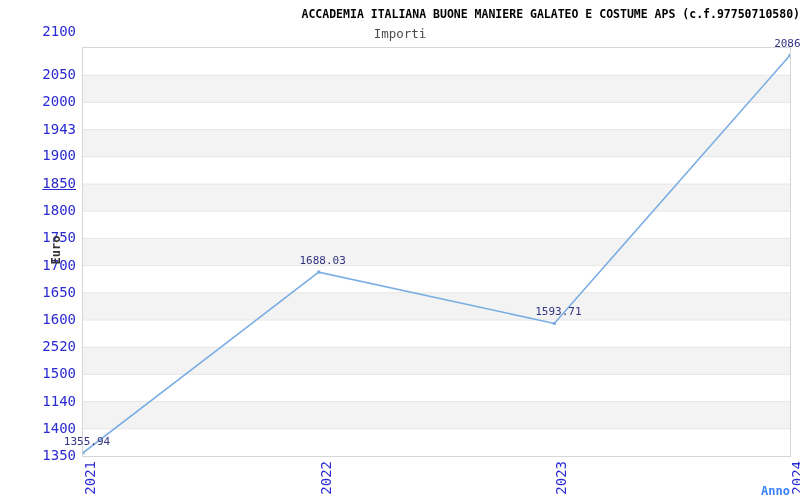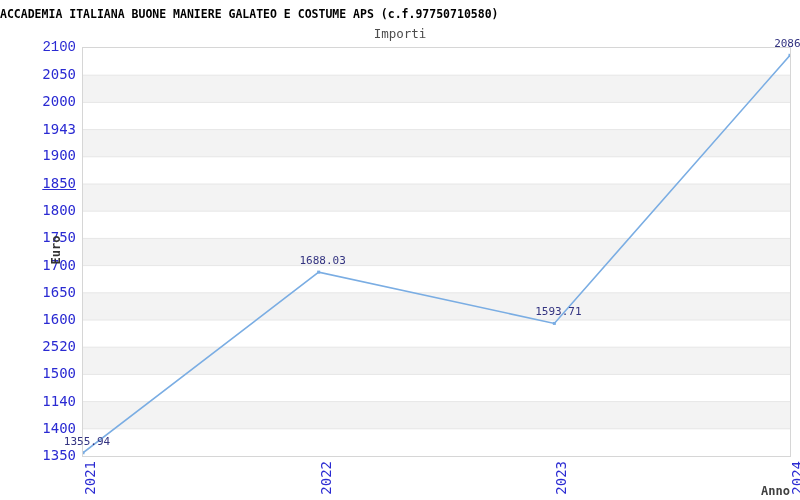--- a/index.html
+++ b/index.html
@@ -1,34 +1,34 @@
 <!DOCTYPE html>
 <html><head>
 <meta charset="utf-8">
 <style>
   html,body{margin:0;padding:0;background:#ffffff;}
   #stage{position:relative;width:800px;height:500px;overflow:hidden;
          font-family:"DejaVu Sans Mono","Liberation Mono",monospace;background:#fff;}
-  .title{position:absolute;left:0;top:7px;width:800px;text-align:left;
+  .title{position:absolute;left:0;top:7px;width:800px;text-align:right;
          font-size:11.5px;font-weight:bold;color:#000;white-space:nowrap;}
   .subtitle{position:absolute;left:0;top:26px;width:800px;text-align:center;
          font-size:12.5px;color:#4d4d4d;}
   #plot{position:absolute;left:82px;top:47px;width:707px;height:408px;
         border:1px solid #d6d6d6;background:#fff;}
   .ytick{position:absolute;width:46px;text-align:right;font-size:14px;
          color:#2a2ad2;line-height:16px;white-space:nowrap;}
   .xtick{position:absolute;font-size:14px;color:#2a2ad2;white-space:nowrap;
          transform:rotate(-90deg) translate(-100%,-50%);transform-origin:0 0;
          line-height:14px;}
   .ptlabel{position:absolute;width:120px;text-align:center;font-size:11px;
          color:#333380;white-space:nowrap;line-height:13px;}
   .ylabel{position:absolute;left:56px;top:250px;font-size:12px;font-weight:bold;
          color:#333;transform:translate(-50%,-50%) rotate(-90deg);white-space:nowrap;}
   .xlabel{position:absolute;left:702px;top:484px;width:88px;text-align:right;
-         font-size:12px;font-weight:bold;color:#404040;white-space:nowrap;}
+         font-size:12px;font-weight:bold;color:#3b82f6;white-space:nowrap;}
 </style>
 </head>
 <body>
 
 <div id="stage">
   <div class="title">ACCADEMIA ITALIANA BUONE MANIERE GALATEO E COSTUME APS (c.f.97750710580)</div>
   <div class="subtitle">Importi</div>
 
   <svg id="plot" width="707" height="408" viewBox="0 0 707 408">
       <rect x="0" y="27.2" width="707" height="27.2" fill="#f3f3f3"></rect>
@@ -53,21 +53,21 @@
       <line x1="0" y1="353.59999999999997" x2="707" y2="353.59999999999997" stroke="#e6e6e6" stroke-width="1"></line>
       <line x1="0" y1="380.8" x2="707" y2="380.8" stroke="#e6e6e6" stroke-width="1"></line>
       <polyline points="0,404.76863999999995 235.66666666666666,224.11168 471.3333333333333,275.42175999999995 707,7.28960000000005" fill="none" stroke="#7aade3" stroke-width="1.6"></polyline>
       <rect x="-1.5" y="403.26863999999995" width="3" height="3" fill="#7aade3"></rect>
       <rect x="234.16666666666666" y="222.61168" width="3" height="3" fill="#7aade3"></rect>
       <rect x="469.8333333333333" y="273.92175999999995" width="3" height="3" fill="#7aade3"></rect>
       <rect x="705.5" y="5.78960000000005" width="3" height="3" fill="#7aade3"></rect>
     </svg>
 
   <div id="yticks">
-      <span class="ytick" style="left: 30px; top: 39px; font-family: Liberation Mono, monospace;">2100</span>
+      <span class="ytick" style="left: 30px; top: 23px;">2100</span>
       <span class="ytick" style="left: 30px; top: 66.2px;">2050</span>
       <span class="ytick" style="left: 30px; top: 93.4px;">2000</span>
       <span class="ytick" style="left: 30px; top: 120.6px;">1943</span>
       <span class="ytick" style="left: 30px; top: 147px;">1900</span>
       <span class="ytick" style="left: 30px; top: 175px; text-decoration: underline;">1850</span>
       <span class="ytick" style="left: 30px; top: 202.2px;">1800</span>
       <span class="ytick" style="left: 30px; top: 229.4px;">1750</span>
       <span class="ytick" style="left: 30px; top: 256.6px;">1700</span>
       <span class="ytick" style="left: 30px; top: 283.8px;">1650</span>
       <span class="ytick" style="left: 30px; top: 311px;">1600</span>

